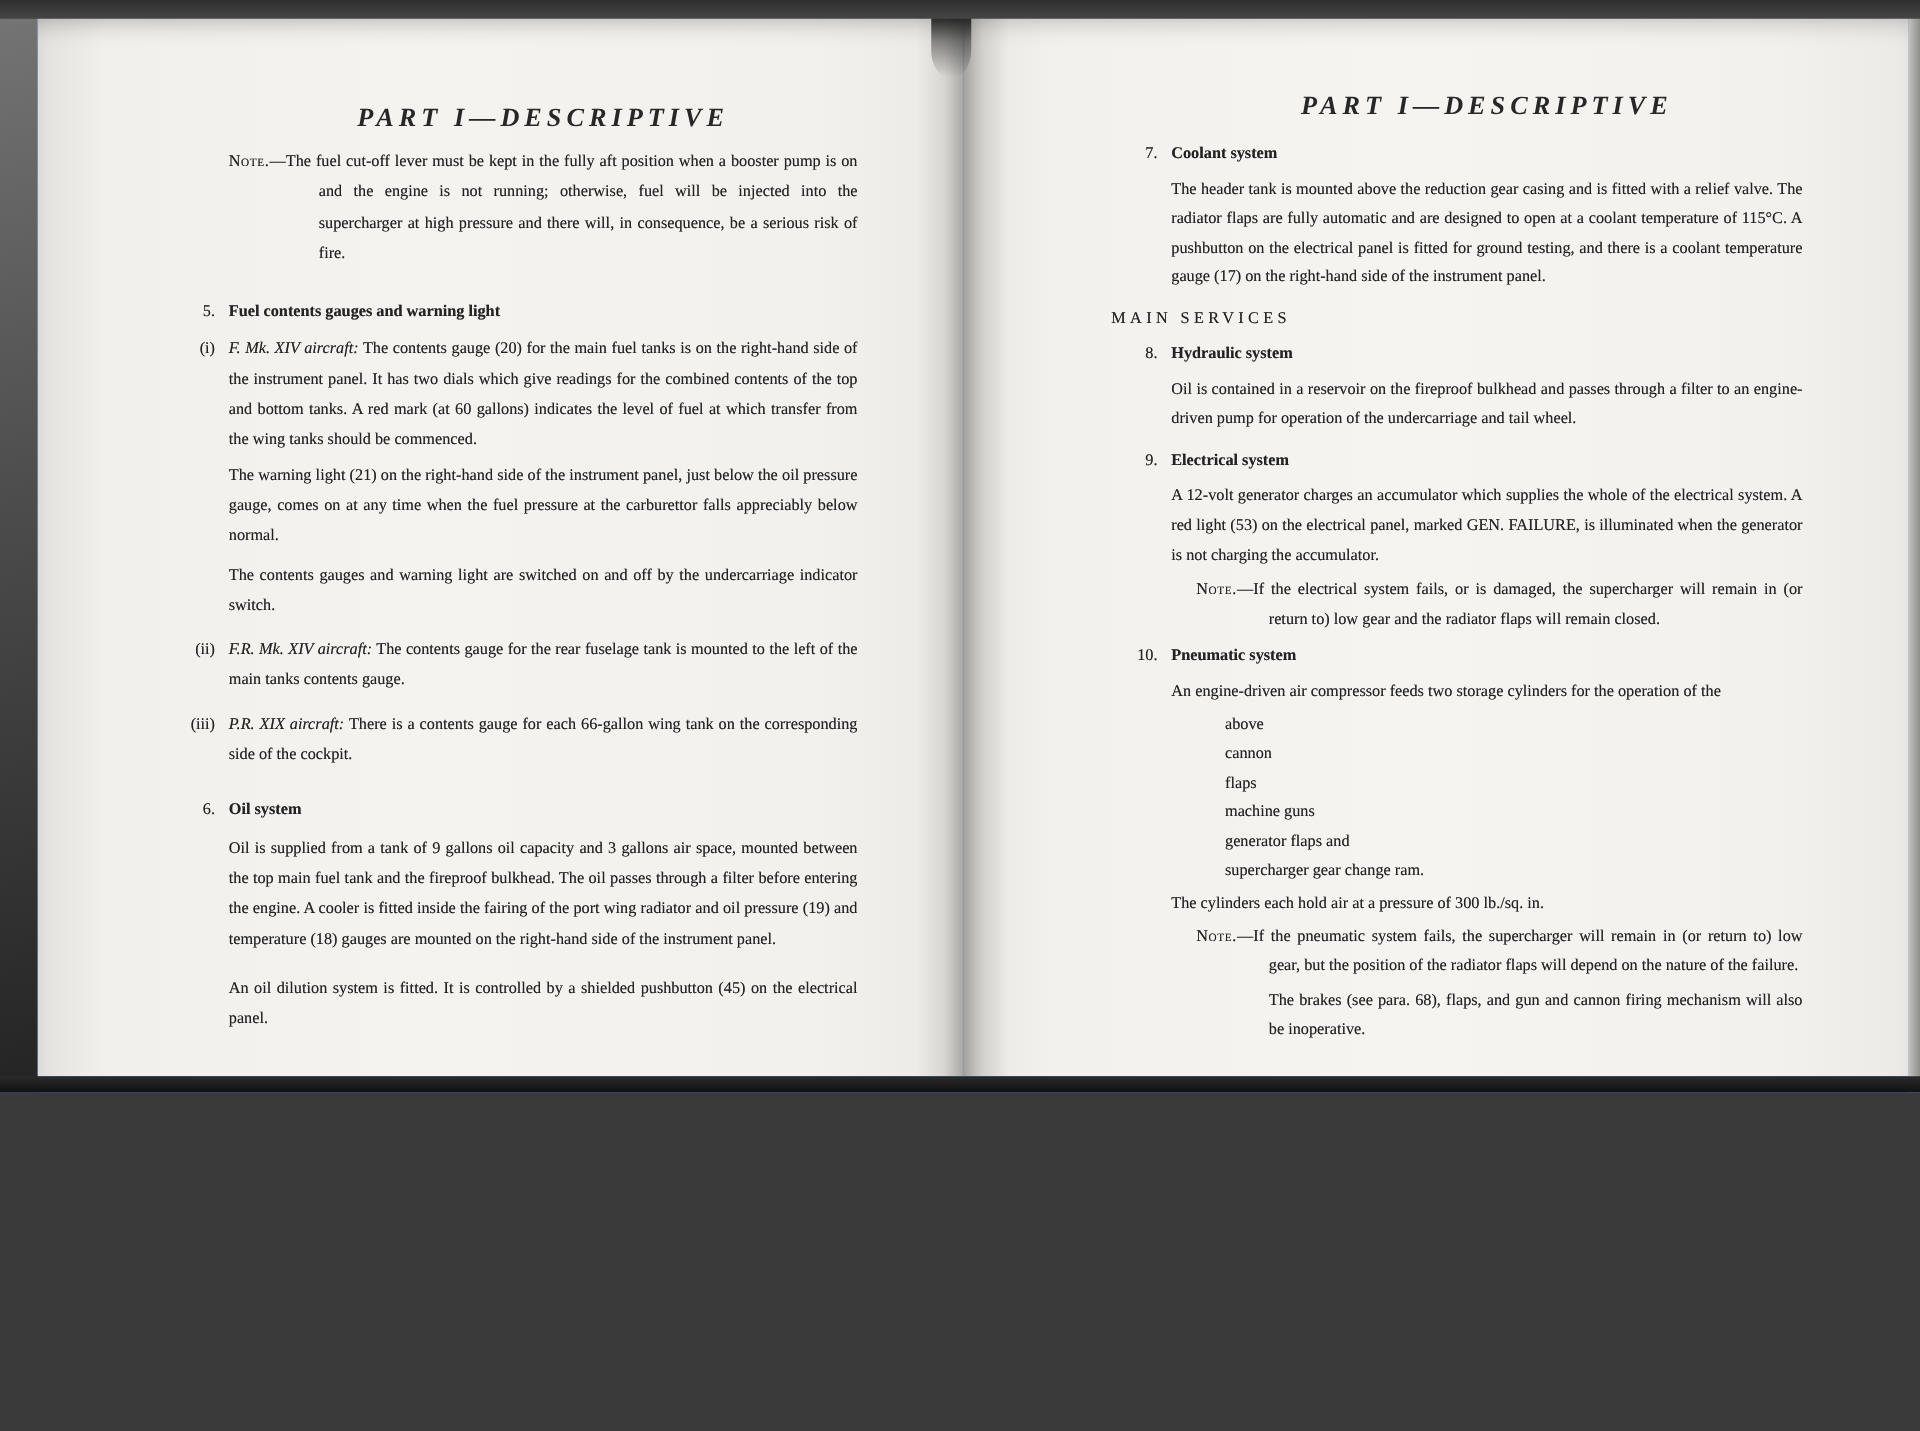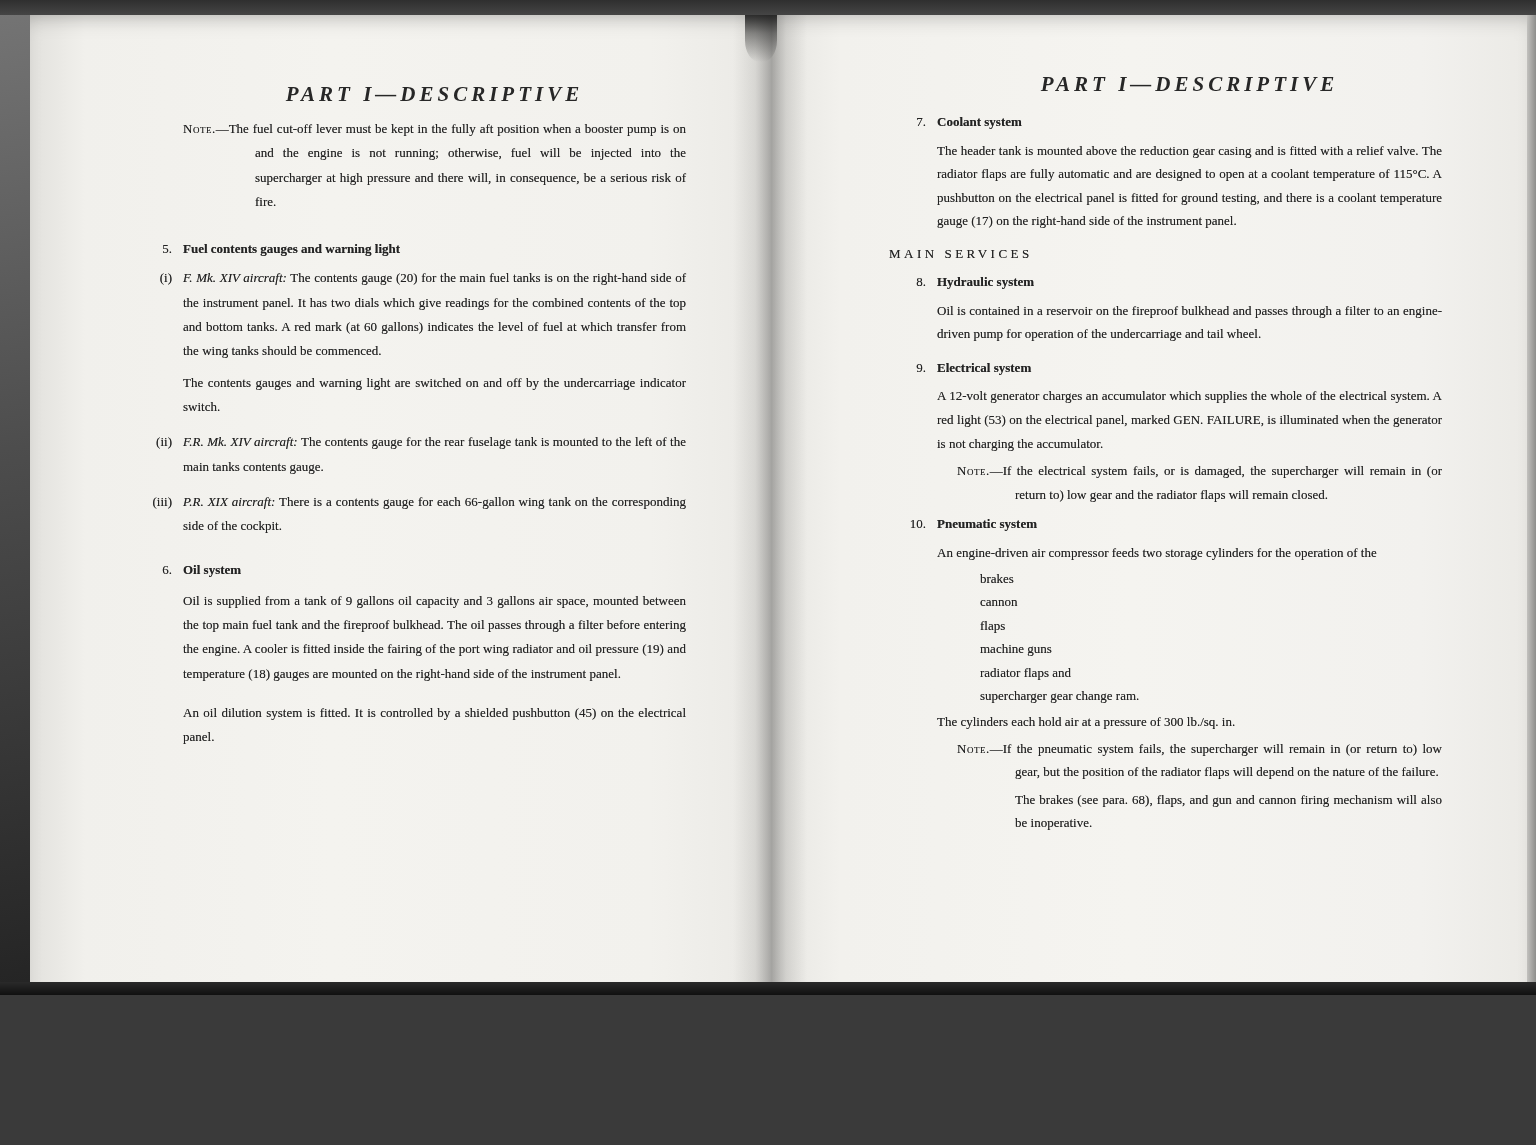--- a/index.html
+++ b/index.html
@@ -1,17 +1,17 @@
 <!DOCTYPE html>
 <html><head>
 <meta charset="utf-8">
 <style>
   html,body { margin:0; padding:0; background:#3a3a3a; }
   .scan {
-    position:relative; width:1536px; height:995px;
+    position:relative; width:1536px; height:874px;
     background:#3b82f6; overflow:hidden;
     font-family:"Liberation Serif","DejaVu Serif",serif;
     color:#232323;
   }
   
   .edge-top    { position:absolute; top:0; left:0; width:100%; height:15px; background:linear-gradient(to bottom,#2f2f2f,#454545); z-index:6; }
   .edge-bottom { position:absolute; bottom:0; left:0; width:100%; height:13px; background:linear-gradient(to bottom,#2a2a2a,#101010); z-index:6; }
   .edge-left   { position:absolute; top:0; left:0; width:30px; height:100%; background:linear-gradient(170deg,#757575 0%,#4d4d4d 45%,#242424 100%); z-index:5; }
   .edge-right  { position:absolute; top:0; right:0; width:9px; height:100%; background:linear-gradient(to right,#c2c1be,#8e8e8c); z-index:5; }
 
@@ -114,20 +114,21 @@
       <div class="para hang-note l-note"><span class="sc">Note.</span><span>—The fuel cut-off lever must be kept in the fully aft position when a booster pump is on and the engine is not running; otherwise, fuel will be injected into the supercharger at high pressure and there will, in consequence, be a serious risk of fire.</span></div>
 
       <div class="sec withmarker l-sec5">
         <span class="marker">5.</span><span>Fuel contents gauges and warning light</span>
       </div>
 
       <div class="para withmarker l-item-i">
         <span class="marker">(i)</span><span class="it">F. Mk. XIV aircraft:</span> <span>The contents gauge (20) for the main fuel tanks is on the right-hand side of the instrument panel. It has two dials which give readings for the combined contents of the top and bottom tanks. A red mark (at 60 gallons) indicates the level of fuel at which transfer from the wing tanks should be commenced.</span>
       </div>
 
+      <div class="para l-warning">The warning light (21) on the right-hand side of the instrument panel, just below the oil pressure gauge, comes on at any time when the fuel pressure at the carburettor falls appreciably below normal.</div>
 
       <div class="para l-switch">The contents gauges and warning light are switched on and off by the undercarriage indicator switch.</div>
 
       <div class="para withmarker l-item-ii">
         <span class="marker">(ii)</span><span class="it">F.R. Mk. XIV aircraft:</span> <span>The contents gauge for the rear fuselage tank is mounted to the left of the main tanks contents gauge.</span>
       </div>
 
       <div class="para withmarker l-item-iii">
         <span class="marker">(iii)</span><span class="it">P.R. XIX aircraft:</span> <span>There is a contents gauge for each 66-gallon wing tank on the corresponding side of the cockpit.</span>
       </div>
@@ -171,25 +172,25 @@
 
       <div class="para hang-note-r r-note9"><span class="sc">Note.</span><span>—If the electrical system fails, or is damaged, the supercharger will remain in (or return to) low gear and the radiator flaps will remain closed.</span></div>
 
       <div class="sec withmarker r-sec10">
         <span class="marker">10.</span><span>Pneumatic system</span>
       </div>
 
       <div class="para r-pneu">An engine-driven air compressor feeds two storage cylinders for the operation of the</div>
 
       <div class="list10 r-list">
-        <div>brakes</div>
+        <div>above</div>
         <div>cannon</div>
         <div>flaps</div>
         <div>machine guns</div>
-        <div>radiator flaps and</div>
+        <div>generator flaps and</div>
         <div>supercharger gear change ram.</div>
       </div>
 
       <div class="para r-cyl">The cylinders each hold air at a pressure of 300 lb./sq. in.</div>
 
       <div class="para hang-note-r r-note10"><span class="sc">Note.</span><span>—If the pneumatic system fails, the supercharger will remain in (or return to) low gear, but the position of the radiator flaps will depend on the nature of the failure.</span></div>
 
       <div class="para cont-r r-brakes">The brakes (see para. 68), flaps, and gun and cannon firing mechanism will also be inoperative.</div>
 
       <div class="pageno">11</div>

